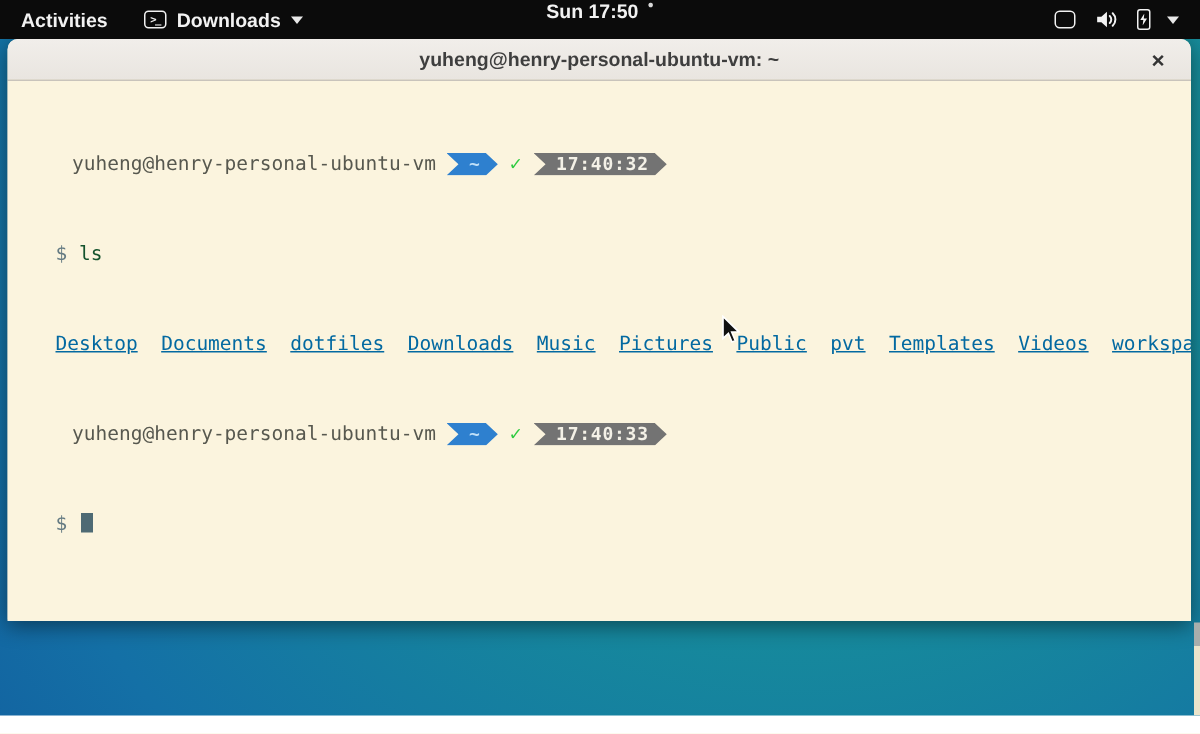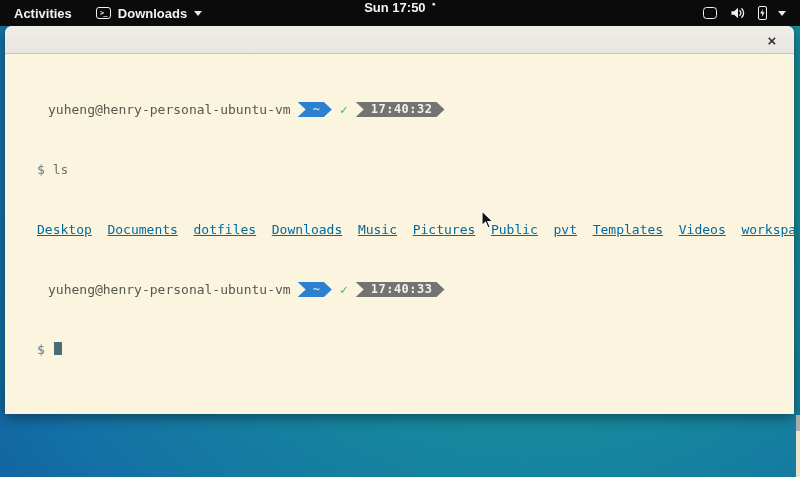--- a/index.html
+++ b/index.html
@@ -75,21 +75,21 @@
     display:inline-flex; align-items:center; justify-content:center;
     height:15px; padding:0 12px 1px 15px; margin-left:7px;
     clip-path: polygon(0 0, calc(100% - 8px) 0, 100% 50%, calc(100% - 8px) 100%, 0 100%, 8px 50%);
     font-size:12px;
   }
   .ribbon.path { background:#2e80cf; color:#bfdff8; font-weight:700; }
   .ribbon.time { background:#737373; color:#f4f1e7; font-weight:700; letter-spacing:0.5px; }
   .check { color:#2ecb40; font-weight:700; margin-left:8px; margin-right:1px; font-size:13px; }
 
   .dollar { color:#657b83; }
-  .cmd { color:#737373; }
+  .cmd { color:#14532d; }
   .dirs { color:#0369a1;text-decoration:underline; }
   .cursor-block {
     display:inline-block; width:8px; height:13px; background:#4e6a74; margin-left:1px;
   }
 
   
   .bg-right-strip {
     position:absolute; right:0; bottom:0; width:4px; height:62px; z-index:25;
     background:linear-gradient(#a8aeac 0, #a8aeac 16px, #ebe4cb 16px);
   }
@@ -120,20 +120,21 @@
       </svg>
       <span class="battery-icon">
           <span class="bolt"></span>
         </span>
       <span class="caret-down sys-caret"></span>
     </div>
   </div>
 
   <div class="window">
     <div class="titlebar">
+      <span>yuheng@henry-personal-ubuntu-vm: ~</span>
       <span class="close-btn">×</span>
     </div>
     <div class="terminal">
 
       <div class="line prompt-line">
         <span class="user-host">yuheng@henry-personal-ubuntu-vm</span>
         <span class="ribbon path">~</span>
         <span class="check">✓</span>
         <span class="ribbon time">17:40:32</span>
       </div>

